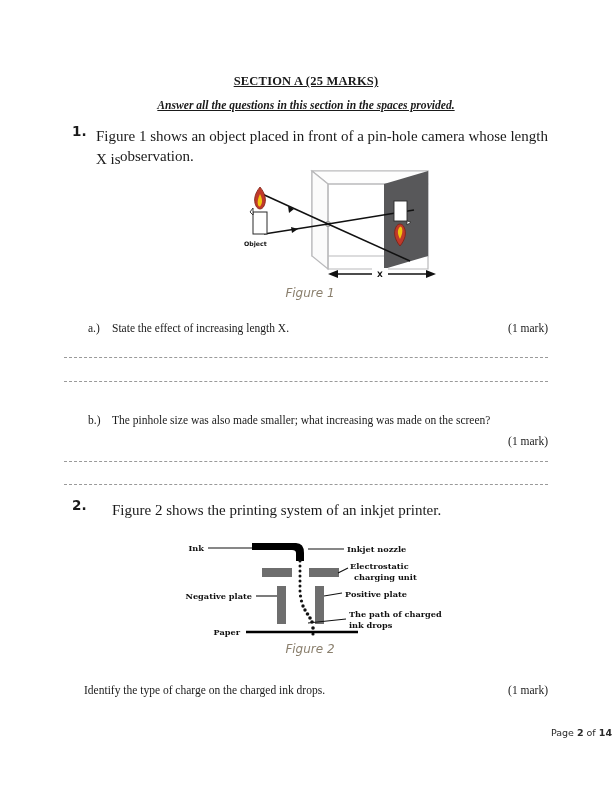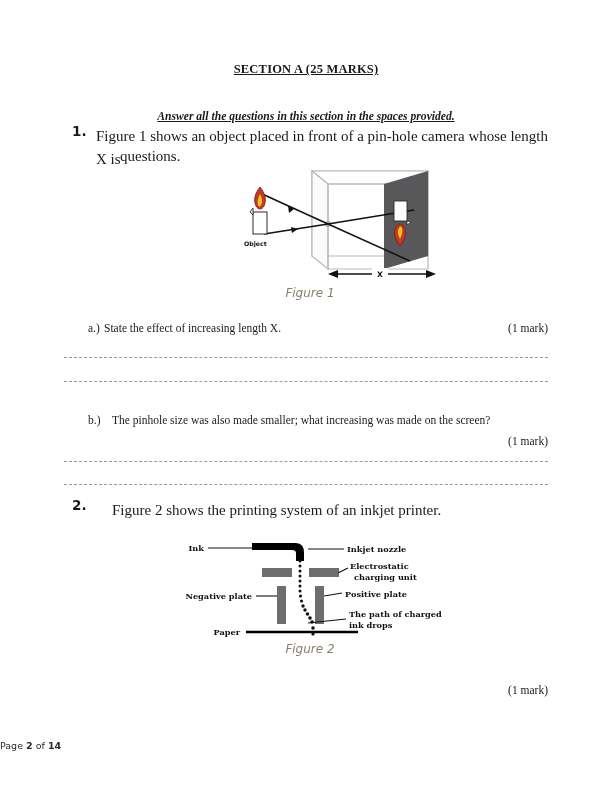--- a/index.html
+++ b/index.html
@@ -21,33 +21,33 @@
     padding: 0;
   }
 
   
   .section-title {
     text-align: center;
     font-weight: bold;
     font-size: 12.5px;
     letter-spacing: .2px;
     text-decoration: underline;
-    margin: 0;
+    margin: 12px;
     position: absolute;
     top: 62px;
     left: 0;
     right: 0;
   }
   .instruction {
     text-align: center;
     font-weight: bold;
     font-style: italic;
     font-size: 11.6px;
     text-decoration: underline;
-    margin: 16px;
+    margin: 5px;
     position: absolute;
     top: 94px;
     left: 0;
     right: 0;
   }
   .q-num {
     position: absolute;
     left: 72px;
     font-weight: bold;
     font-size: 13.5px;
@@ -88,46 +88,45 @@
     text-align: center;
     width: 120px;
   }
 
   
   .footer {
     position: absolute;
     top: 727px;
     left: 0;
     right: 0;
-    text-align: left;
+    text-align: right;
     font-size: 9.5px;
     font-family: "DejaVu Sans", sans-serif;
     color: #2a2a2a;
-    margin-top: 13px;
   }
   .footer b { font-weight: bold; }
 
   
   .figure { position: absolute; }
   .figure svg { display: block; }
 </style>
 </head>
 <body>
 
 <div class="page">
 
   <div class="section-title">SECTION A (25 MARKS)</div>
 
   <div class="instruction">Answer all the questions in this section in the spaces provided.</div>
 
   <div class="q-num" style="top:123px;">1.</div>
 
   <div class="q-text" style="top:125px; left:96px; right:64px;">Figure 1 shows an object placed in front of a pin-hole camera whose length X is</div>
 
-  <div class="q-text" style="top:145px; left:120px; right:64px;">questions.</div>
+  <div class="q-text" style="top:145px; left:120px; right:64px;">observation.</div>
 
   <div class="figure" style="top:168px; left:232px;">
     <svg width="210" height="112" viewBox="0 0 210 112">
 
       <g stroke="#b9b9bb" fill="#ffffff" stroke-width="1.2">
 
         <polygon points="80,3 196,3 196,88 80,88" fill="#ffffff"></polygon>
 
         <polygon points="80,3 96,16 196,16 196,3" fill="#fdfdfd"></polygon>
 
@@ -183,21 +182,21 @@
         <polygon points="204,106 194,102 194,110"></polygon>
       </g>
       <rect x="140" y="100" width="16" height="12" fill="#ffffff" stroke="none"></rect>
       <text x="148" y="109" text-anchor="middle" font-family="DejaVu Sans, sans-serif" font-size="7.5" font-weight="bold" fill="#111111">X</text>
     </svg>
   </div>
 
   <div class="fig-caption" style="top:286px; left:250px;">Figure 1</div>
 
   <div class="q-sub" style="top:322px; left:88px;">a.)</div>
-  <div class="q-sub" style="top:322px; left:104px;">State the effect of increasing length X.</div>
+  <div class="q-sub" style="top:322px; left:112px;">State the effect of increasing length X.</div>
   <div class="marks" style="top:322px;">(1 mark)</div>
 
   <div class="ans-line" style="top:357px;"></div>
   <div class="ans-line" style="top:381px;"></div>
 
   <div class="q-sub" style="top:414px; left:88px;">b.)</div>
   <div class="q-sub" style="top:414px; left:112px;">The pinhole size was also made smaller; what increasing was made on the screen?</div>
   <div class="marks" style="top:435px;">(1 mark)</div>
 
   <div class="ans-line" style="top:461px;"></div>
@@ -255,20 +254,21 @@
       <text x="171" y="80" font-family="DejaVu Serif, serif" font-size="8.2" font-weight="bold" fill="#111111">The path of charged</text>
       <text x="171" y="91" font-family="DejaVu Serif, serif" font-size="8.2" font-weight="bold" fill="#111111">ink drops</text>
 
       <line x1="68" y1="95" x2="180" y2="95" stroke="#000000" stroke-width="2.4"></line>
       <text x="62" y="98" text-anchor="end" font-family="DejaVu Serif, serif" font-size="8.2" font-weight="bold" fill="#111111">Paper</text>
     </svg>
   </div>
 
   <div class="fig-caption" style="top:642px; left:250px;">Figure 2</div>
 
+  <div class="q-sub" style="top:684px; left:84px;">Identify the type of charge on the charged ink drops.</div>
   <div class="marks" style="top:684px;">(1 mark)</div>
 
   <div class="footer">
     <span>Page</span>
     <b>2</b>
     <span>of</span>
     <b>14</b>
   </div>
 
 </div>

